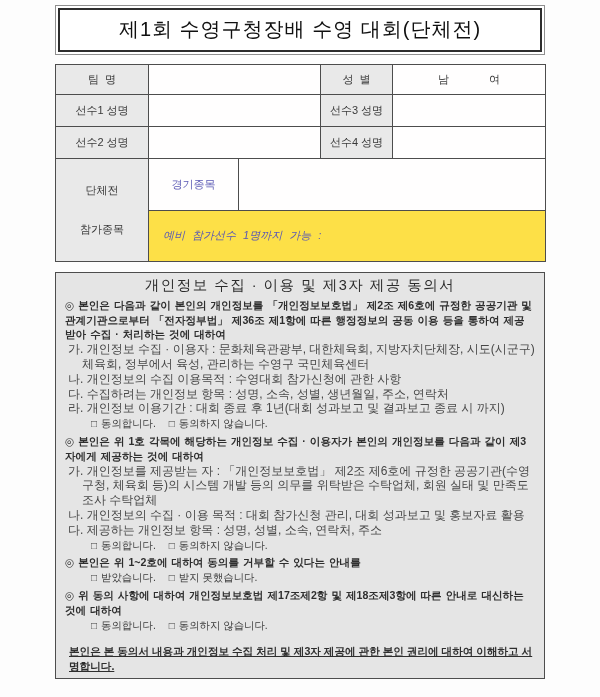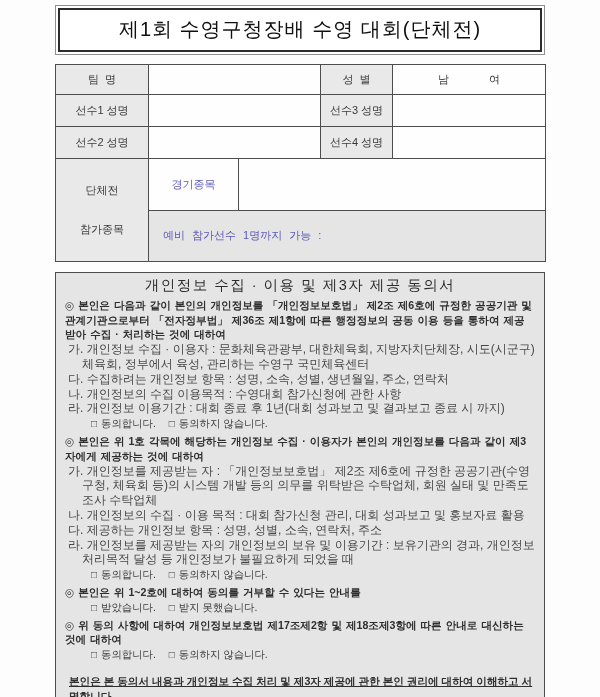--- a/index.html
+++ b/index.html
@@ -21,21 +21,21 @@
   
   table.entry { border-collapse:collapse; table-layout:fixed; width:490px; margin:9px 0 0 55px; background:#fff; }
   table.entry td { border:1px solid #4d4d4d; font-size:11px; vertical-align:middle; overflow:hidden; }
   td.lbl { background:#e9e9e9; text-align:center; color:#3a3a3a; white-space:pre; }
   td.val { background:#fffefe; }
   tr.r1 td { height:30px; }
   tr.r2 td, tr.r3 td { height:32px; }
   tr.r4a td, tr.r4b td { height:33px; }
   .gender { display:flex; justify-content:center; align-items:center; gap:40px; color:#3a3a3a; }
   td.lbl-blue { text-align:center; color:#5a58b4; font-size:12.5px; background:#fffefe; }
-  td.reserve { color:#5a58b4; font-size:12.5px; padding-left:14px; background:#e5e5e5; word-spacing:4px; }
+  td.reserve { color:#5a58b4; font-size:12.5px; padding-left:14px; background:#fde047; word-spacing:4px;font-style:italic; }
   .te-line { line-height:15px; }
 
   
   .consent {
     margin:10px 55px 0; border:1px solid #4d4d4d; background:#e5e5e5;
     padding:4px 9px 4px; font-size:10.6px; line-height:14.8px; color:#3d3d3d;
   }
   .c-title { text-align:center; font-size:14.5px; letter-spacing:1.5px; color:#2c2c2c; padding:1px 0 3px; }
   .c-head { font-weight:bold; color:#2e2e2e; margin-top:2px; word-spacing:1px; }
   .c-item { padding-left:17px; text-indent:-14px; color:#474747; font-size:12px; }
@@ -99,33 +99,32 @@
         </td>
       </tr>
     </tbody>
   </table>
 
   <div class="consent">
     <div class="c-title">개인정보 수집 · 이용 및 제3자 제공 동의서</div>
 
     <div class="c-head">◎ 본인은 다음과 같이 본인의 개인정보를 「개인정보보호법」 제2조 제6호에 규정한 공공기관 및 관계기관으로부터 「전자정부법」 제36조 제1항에 따른 행정정보의 공동 이용 등을 통하여 제공받아 수집 · 처리하는 것에 대하여</div>
     <div class="c-item">가. 개인정보 수집 · 이용자 : 문화체육관광부, 대한체육회, 지방자치단체장, 시도(시군구)체육회, 정부에서 육성, 관리하는 수영구 국민체육센터</div>
+    <div class="c-item">나. 개인정보의 수집 이용목적 : 수영대회 참가신청에 관한 사항</div>
     <div class="c-item">다. 수집하려는 개인정보 항목 : 성명, 소속, 성별, 생년월일, 주소, 연락처</div>
-    <div class="c-item">나. 개인정보의 수집 이용목적 : 수영대회 참가신청에 관한 사항</div>
     <div class="c-item">라. 개인정보 이용기간 : 대회 종료 후 1년(대회 성과보고 및 결과보고 종료 시 까지)</div>
     <div class="c-choices">
       <span class="choice"><span class="cb">□</span><span>동의합니다.</span></span>
       <span class="choice"><span class="cb">□</span><span>동의하지 않습니다.</span></span>
     </div>
 
     <div class="c-head">◎ 본인은 위 1호 각목에 해당하는 개인정보 수집 · 이용자가 본인의 개인정보를 다음과 같이 제3자에게 제공하는 것에 대하여</div>
     <div class="c-item">가. 개인정보를 제공받는 자 : 「개인정보보호법」 제2조 제6호에 규정한 공공기관(수영구청, 체육회 등)의 시스템 개발 등의 의무를 위탁받은 수탁업체, 회원 실태 및 만족도 조사 수탁업체</div>
     <div class="c-item">나. 개인정보의 수집 · 이용 목적 : 대회 참가신청 관리, 대회 성과보고 및 홍보자료 활용</div>
     <div class="c-item">다. 제공하는 개인정보 항목 : 성명, 성별, 소속, 연락처, 주소</div>
-    <div class="c-item">라. 개인정보를 제공받는 자의 개인정보의 보유 및 이용기간 : 보유기관의 경과, 개인정보 처리목적 달성 등 개인정보가 불필요하게 되었을 때</div>
     <div class="c-choices">
       <span class="choice"><span class="cb">□</span><span>동의합니다.</span></span>
       <span class="choice"><span class="cb">□</span><span>동의하지 않습니다.</span></span>
     </div>
 
     <div class="c-head">◎ 본인은 위 1~2호에 대하여 동의를 거부할 수 있다는 안내를</div>
     <div class="c-choices">
       <span class="choice"><span class="cb">□</span><span>받았습니다.</span></span>
       <span class="choice"><span class="cb">□</span><span>받지 못했습니다.</span></span>
     </div>

